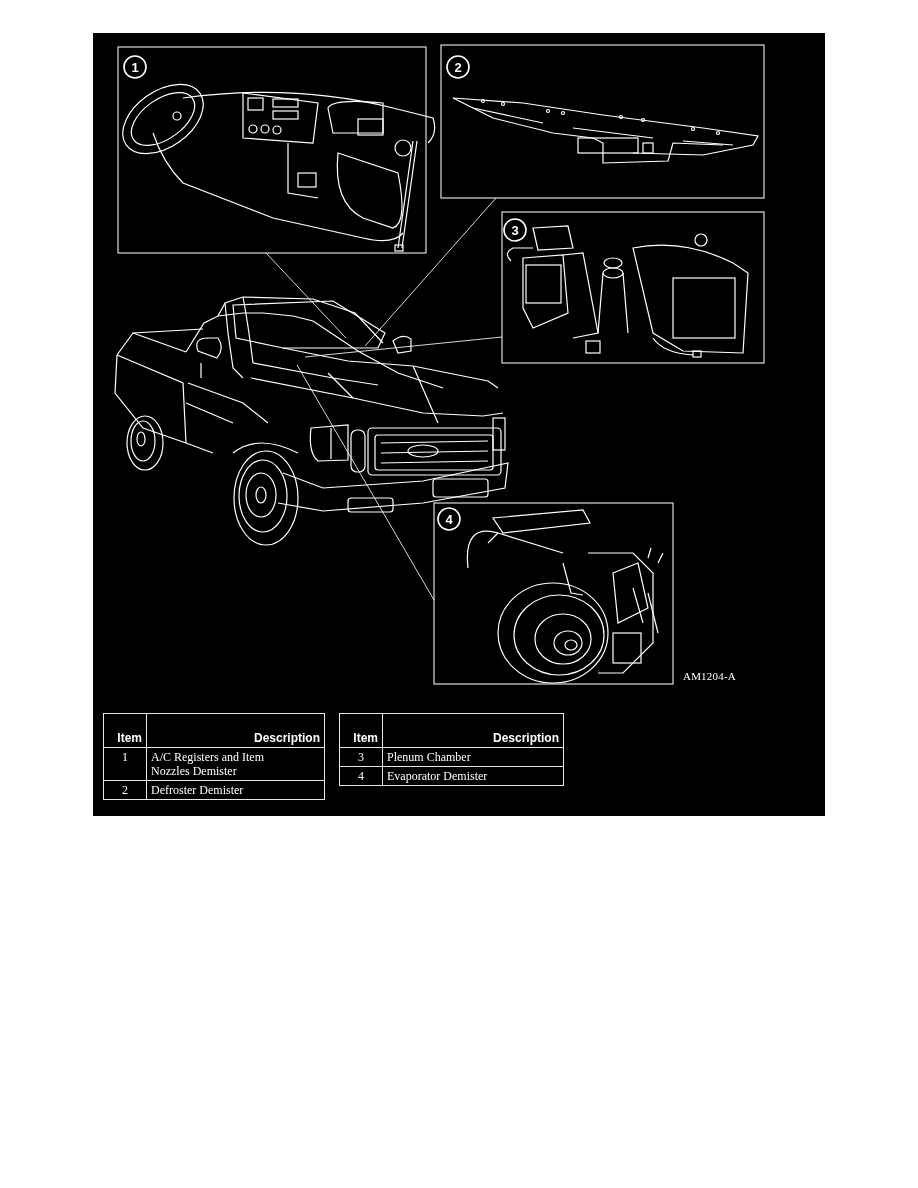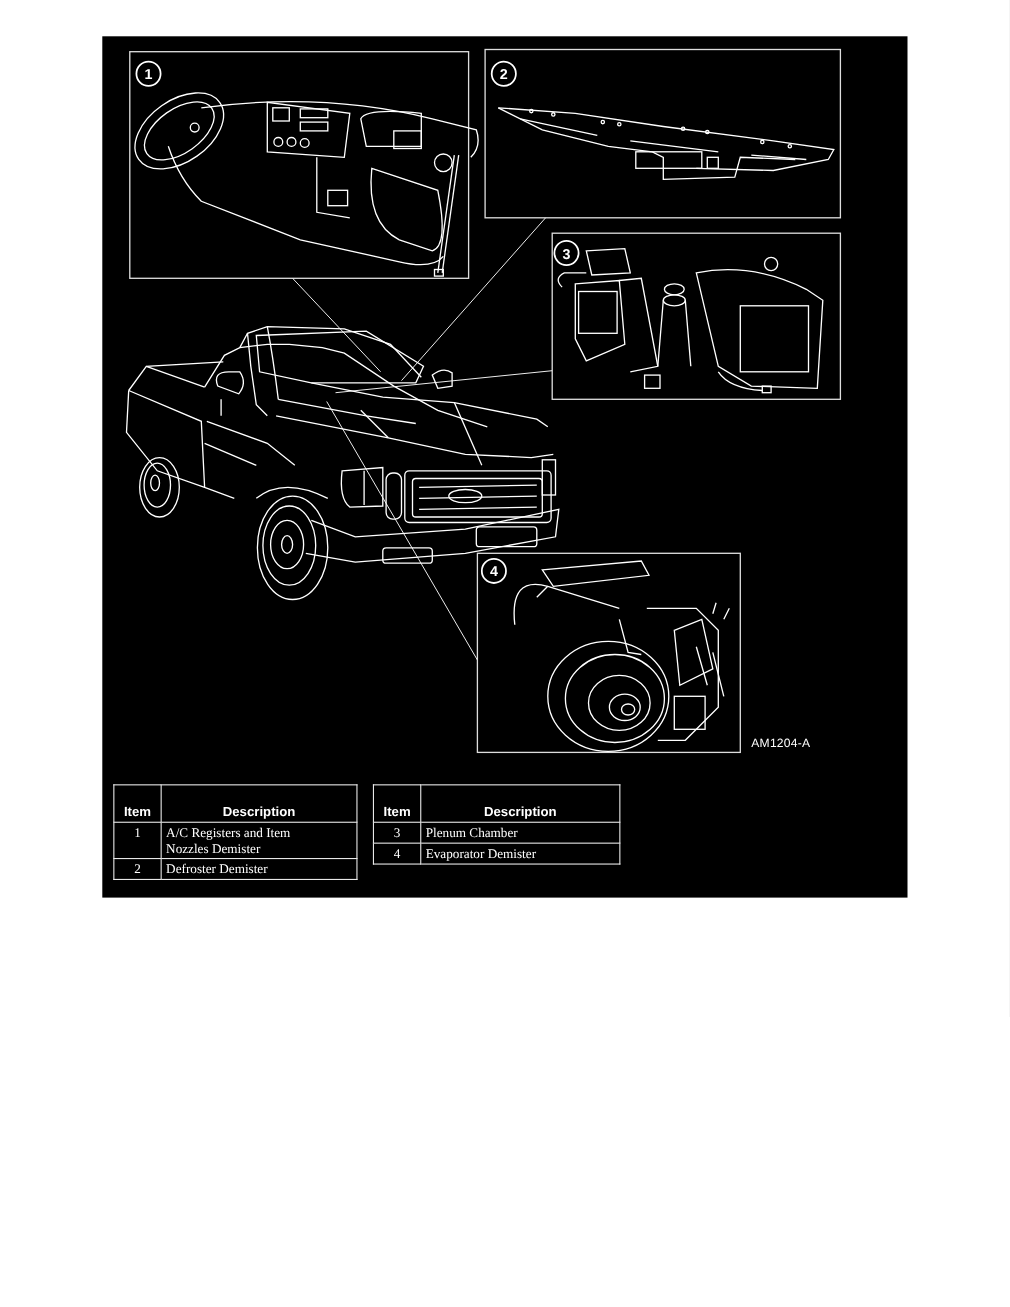--- a/index.html
+++ b/index.html
@@ -1,23 +1,23 @@
 <!DOCTYPE html>
 <html><head>
 <meta charset="utf-8">
 <style>
   html, body { margin: 0; padding: 0; background: #ffffff; }
   body { width: 918px; height: 1188px; position: relative; overflow: hidden; font-family: "Liberation Serif", serif; }
   .figure { position: absolute; left: 93px; top: 33px; width: 732px; height: 783px; background: #000; }
   .art { position: absolute; left: 0; top: 0; }
   .art svg { display: block; }
-  .figure-id { position: absolute; left: 590px; top: 637px; color: #fff; font-family: Liberation Sans, sans-serif; font-size: 11px; letter-spacing: 0.2px; }
+  .figure-id { position: absolute; left: 590px; top: 637px; color: #fff; font-family: Liberation Serif, serif; font-size: 11px; letter-spacing: 0.2px; }
   .ptable { position: absolute; border-collapse: collapse; color: #fff; }
   .ptable th, .ptable td { border: 1.3px solid #e8e8e8; padding: 0 4px; vertical-align: top; }
-  .ptable th { font-family: "Liberation Sans", sans-serif; font-weight: bold; font-size: 12px; text-align: center; vertical-align: bottom; padding-bottom: 2px; }
+  .ptable th { font-family: "Liberation Sans", sans-serif; font-weight: bold; font-size: 12px; text-align: right; vertical-align: bottom; padding-bottom: 2px; }
   .ptable td { font-family: "Liberation Serif", serif; font-size: 12px; line-height: 14px; padding-top: 2px; padding-bottom: 2px; }
   .ptable td.item { text-align: center; }
   #tbl1 { left: 10px; top: 680px; width: 222px; }
   #tbl2 { left: 246px; top: 680px; width: 225px; }
   .hdr { height: 34px; }
 </style>
 </head>
 <body>
 
 <div class="figure">

